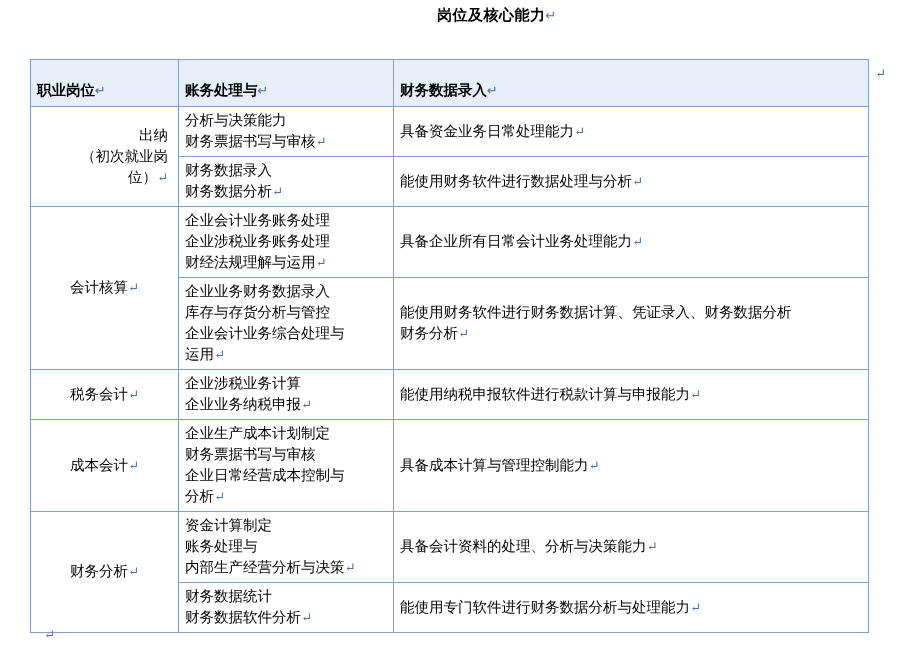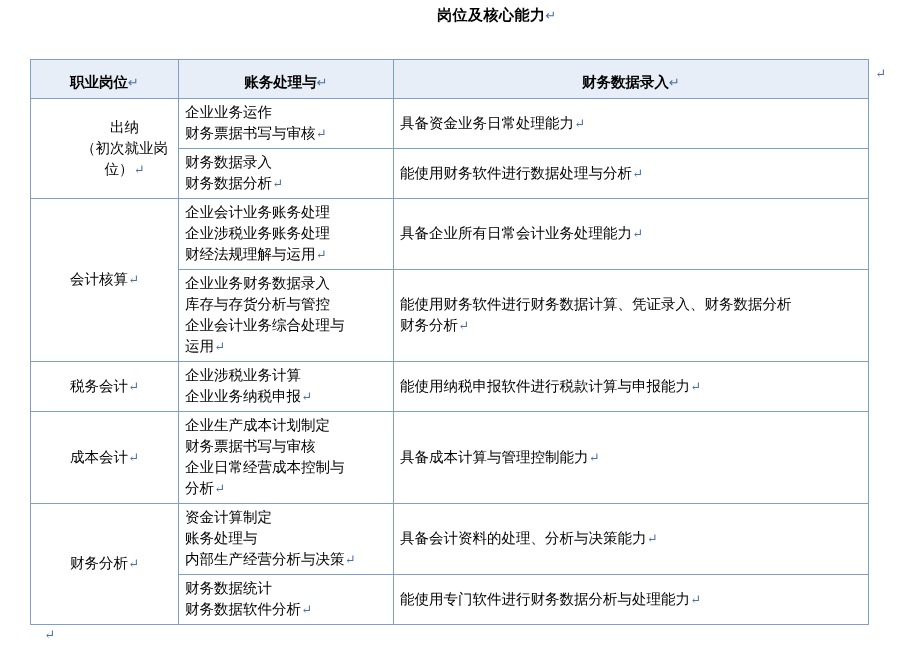--- a/index.html
+++ b/index.html
@@ -50,36 +50,36 @@
   }
   table.main td, table.main th {
     border: 1px solid #7f9fc4;
     padding: 3px 6px 4px 6px;
     vertical-align: middle;
     font-size: 14.5px;
     line-height: 21px;
   }
   table.main thead th {
     background: #e8eef7;
-    text-align: center;
+    text-align: left;
     font-weight: bold;
     font-family: "Liberation Sans", "DejaVu Sans", sans-serif;
     font-size: 14.5px;
-    padding-top: 12px;
+    padding-top: 20px;
     padding-bottom: 5px;
   }
   .col-post   { width: 148px; }
   .col-task   { width: 215px; }
   .col-skill  { width: 475px; }
 
   td.post {
     text-align: center;
   }
   td.post .multi {
-    text-align: center;
+    text-align: right;
     display: inline-block;
     margin-left: 40px;
   }
   td.task, td.skill {
     text-align: left;
   }
   .line { white-space: nowrap; }
 
   .end-mark {
     position: absolute;
@@ -118,21 +118,21 @@
         <tr>
           <th><span>职业岗位</span><span class="pilcrow">↵</span></th>
           <th><span>账务处理与</span><span class="pilcrow">↵</span></th>
           <th><span>财务数据录入</span><span class="pilcrow">↵</span></th>
         </tr>
       </thead>
       <tbody id="table-body">
           <tr>
             <td class="post" rowspan="2"><div class="multi"><div class="line">出纳</div><div class="line">（初次就业岗</div><div class="line">位）<span class="pilcrow">↵</span></div></div></td>
             <td class="task">
-              <div class="line">企业业务运作</div>
+              <div class="line">分析与决策能力</div>
               <div class="line">财务票据书写与审核<span class="pilcrow">↵</span></div>
             </td>
             <td class="skill">
               <div class="line">具备资金业务日常处理能力<span class="pilcrow">↵</span></div>
             </td>
           </tr>
           <tr>
             <td class="task">
               <div class="line">财务数据录入</div>
               <div class="line">财务数据分析<span class="pilcrow">↵</span></div>

